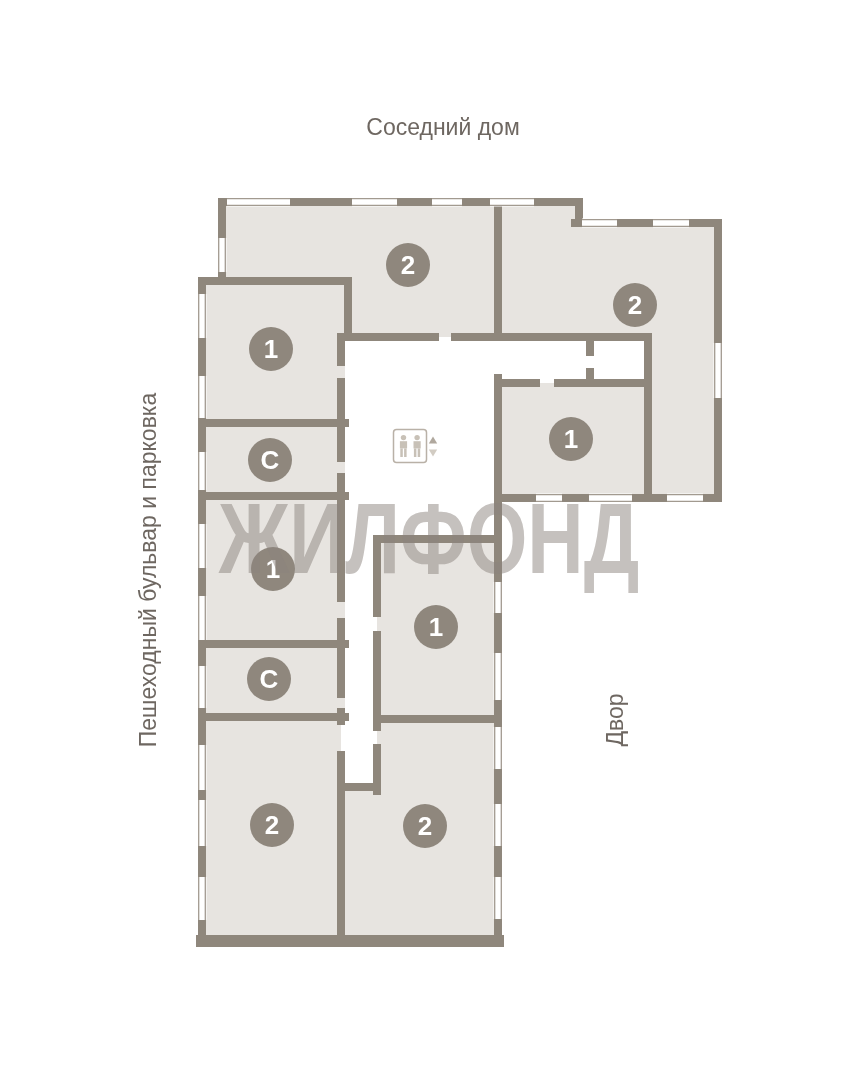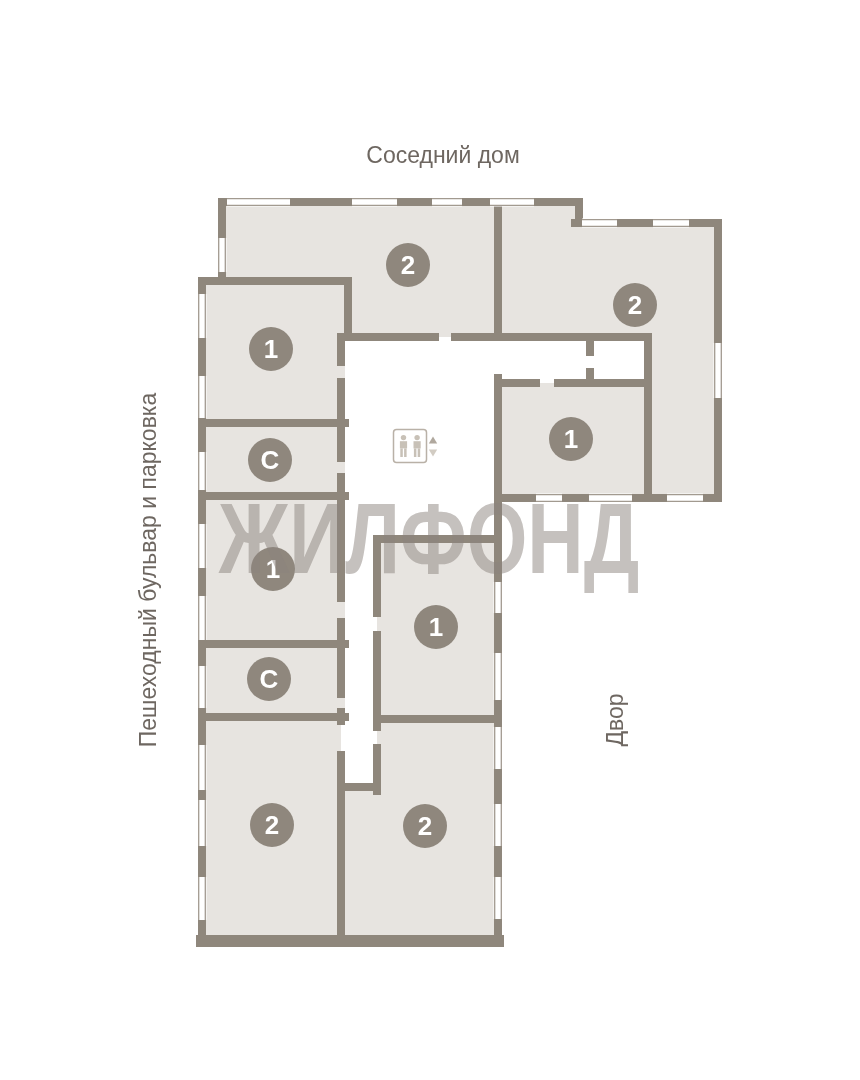--- a/index.html
+++ b/index.html
@@ -5,21 +5,21 @@
   html,body{margin:0;padding:0;background:#ffffff;}
   .canvas{
     position:relative;width:860px;height:1080px;background:#ffffff;overflow:hidden;
     font-family:"Liberation Sans","DejaVu Sans",sans-serif;
   }
   .plan-svg{position:absolute;left:0;top:0;z-index:5;}
   .env-label{
     position:absolute;color:#6e6761;font-size:23px;line-height:1.1;
     white-space:nowrap;z-index:20;
   }
-  .env-label.top{left:443px;top:156px;transform:translate(-50%,-50%);}
+  .env-label.top{left:443px;top:128px;transform:translate(-50%,-50%);}
   .env-label.left{left:149px;top:570px;transform:translate(-50%,-50%) rotate(-90deg);}
   .env-label.right{left:616px;top:720px;transform:translate(-50%,-50%) rotate(-90deg);}
   .badge{
     position:absolute;width:44px;height:44px;border-radius:50%;
     background:#8f877d;color:#ffffff;font-size:26px;font-weight:700;
     display:flex;align-items:center;justify-content:center;
     z-index:10;user-select:none;cursor:pointer;
   }
   .watermark{
     position:absolute;left:429px;top:538px;

